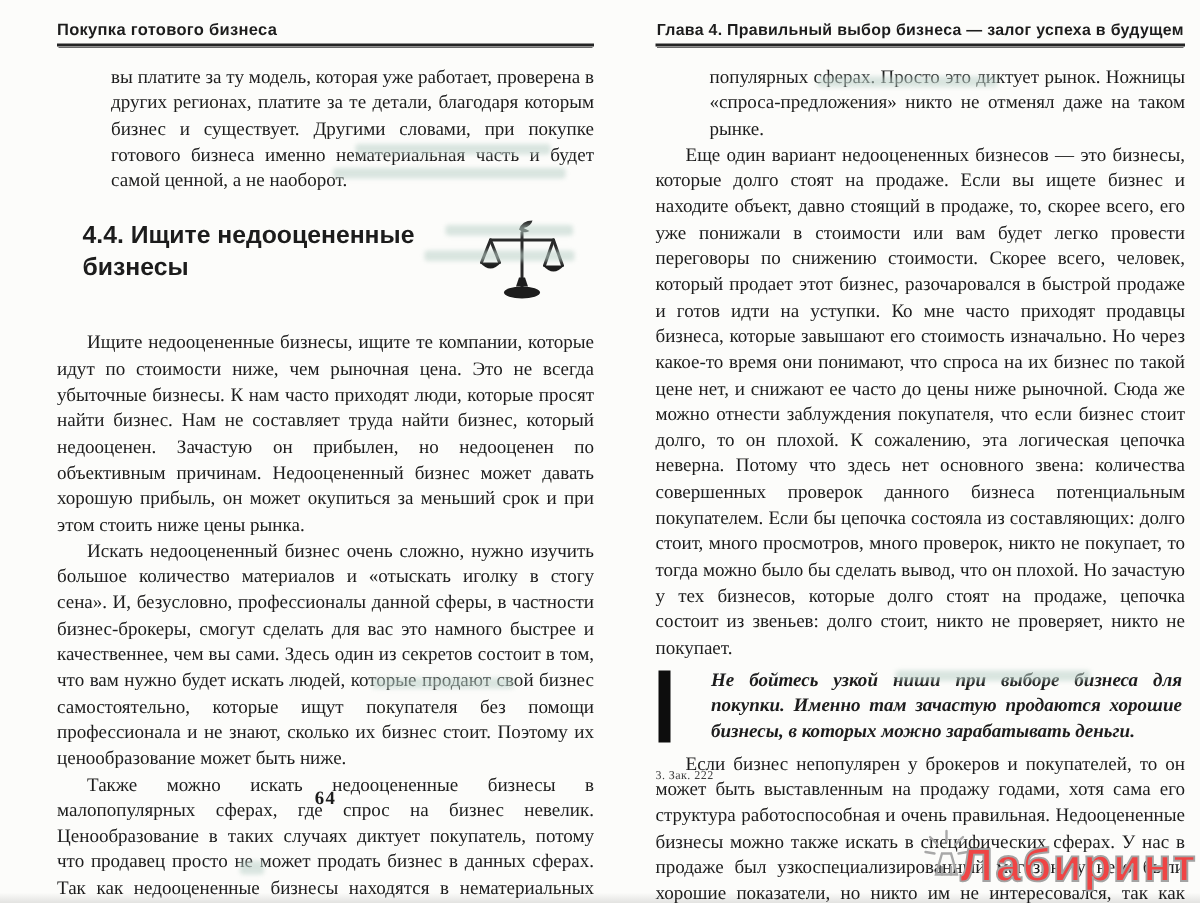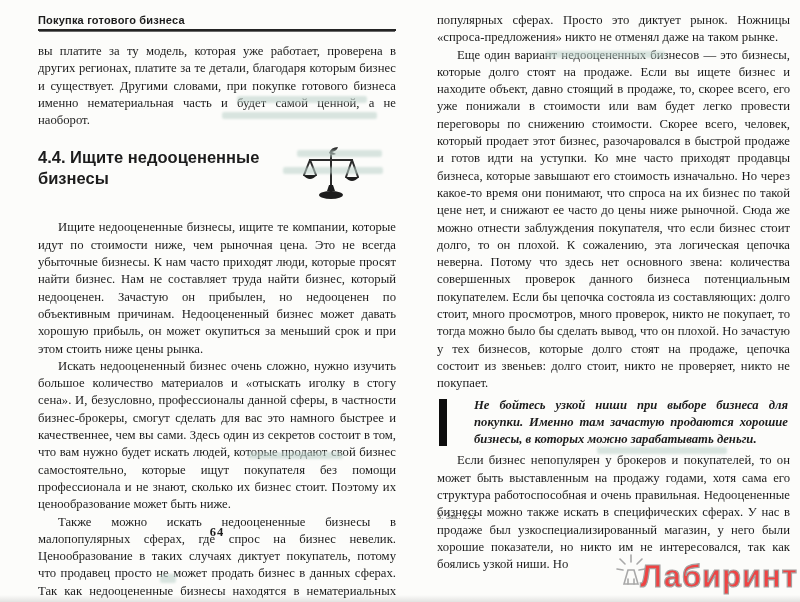--- a/index.html
+++ b/index.html
@@ -10,23 +10,23 @@
        background:linear-gradient(to bottom,rgba(0,0,0,0),rgba(0,0,0,0.10));pointer-events:none;}
   .page{position:absolute;top:0;height:552px;}
   .page-left{left:38px;width:358px;}
   .page-right{left:437px;width:353px;}
   .running-head{font-family:"Liberation Sans","DejaVu Sans",sans-serif;font-weight:bold;
        font-size:11px;letter-spacing:.2px;padding-top:14px;padding-bottom:3px;
        border-bottom:2.5px solid #242424;box-shadow:0 2px 0 -1px #6a6a6a;}
   .page-right .running-head{font-size:10.6px;text-align:center;}
   .body-text{font-size:12.7px;line-height:17.3px;text-align:justify;margin:0;}
   p.body-text{margin:0;}
-  p.cont{margin-top:12px;}
+  p.cont{margin-top:12px;margin-left:36px;}
   p.ind{text-indent:20px;}
-  .sec-row{display:flex;align-items:flex-start;margin:14px 0 8px 0;}
+  .sec-row{display:flex;align-items:flex-start;margin:14px 0 8px 0;justify-content:center;}
   .sec-head{font-family:"Liberation Sans","DejaVu Sans",sans-serif;font-weight:bold;
        font-size:16.5px;line-height:21px;margin:4px 0 0 0;width:248px;}
   .sec-icon{margin-left:14px;margin-top:0;}
   .callout{display:flex;margin:4px 0 4px 2px;}
   .callout-bar{width:8px;background:#0d0d0d;flex:0 0 8px;margin:2px 0;}
   .callout-text{font-weight:bold;font-style:italic;font-size:12.7px;line-height:17.3px;
        text-align:justify;padding-left:27px;padding-right:2px;}
   .page-number{position:absolute;bottom:12px;left:0;right:0;text-align:center;
        font-size:12.5px;font-weight:bold;letter-spacing:1px;}
   .footnote{position:absolute;bottom:31px;left:0;font-size:8px;color:#3d3d3d;letter-spacing:.3px;}
@@ -71,20 +71,23 @@
     </div>
 
     <p class="body-text ind">Ищите недооцененные бизнесы, ищите те компании, которые идут по стоимости ниже, чем рыночная цена. Это не всегда убыточные бизнесы. К нам часто приходят люди, которые просят найти бизнес. Нам не составляет труда найти бизнес, который недооценен. Зачастую он прибылен, но недооценен по объективным причинам. Недооцененный бизнес может давать хорошую прибыль, он может окупиться за меньший срок и при этом стоить ниже цены рынка.</p>
     <p class="body-text ind">Искать недооцененный бизнес очень сложно, нужно изучить большое количество материалов и «отыскать иголку в стогу сена». И, безусловно, профессионалы данной сферы, в частности бизнес-брокеры, смогут сделать для вас это намного быстрее и качественнее, чем вы сами. Здесь один из секретов состоит в том, что вам нужно будет искать людей, которые продают свой бизнес самостоятельно, которые ищут покупателя без помощи профессионала и не знают, сколько их бизнес стоит. Поэтому их ценообразование может быть ниже.</p>
     <p class="body-text ind">Также можно искать недооцененные бизнесы в малопопулярных сферах, где спрос на бизнес невелик. Ценообразование в таких случаях диктует покупатель, потому что продавец просто не может продать бизнес в данных сферах. Так как недооцененные бизнесы находятся в нематериальных категориях, эта сфера менее популярна, поэтому бизнесы в ней зачастую дешевле, чем в более</p>
 
     <div class="page-number">64</div>
   </div>
 
   <div class="page page-right">
+    <div class="running-head">
+      <span>Глава 4. Правильный выбор бизнеса — залог успеха в будущем</span>
+    </div>
     <p class="body-text cont">популярных сферах. Просто это диктует рынок. Ножницы «спроса-предложения» никто не отменял даже на таком рынке.</p>
     <p class="body-text ind">Еще один вариант недооцененных бизнесов — это бизнесы, которые долго стоят на продаже. Если вы ищете бизнес и находите объект, давно стоящий в продаже, то, скорее всего, его уже понижали в стоимости или вам будет легко провести переговоры по снижению стоимости. Скорее всего, человек, который продает этот бизнес, разочаровался в быстрой продаже и готов идти на уступки. Ко мне часто приходят продавцы бизнеса, которые завышают его стоимость изначально. Но через какое-то время они понимают, что спроса на их бизнес по такой цене нет, и снижают ее часто до цены ниже рыночной. Сюда же можно отнести заблуждения покупателя, что если бизнес стоит долго, то он плохой. К сожалению, эта логическая цепочка неверна. Потому что здесь нет основного звена: количества совершенных проверок данного бизнеса потенциальным покупателем. Если бы цепочка состояла из составляющих: долго стоит, много просмотров, много проверок, никто не покупает, то тогда можно было бы сделать вывод, что он плохой. Но зачастую у тех бизнесов, которые долго стоят на продаже, цепочка состоит из звеньев: долго стоит, никто не проверяет, никто не покупает.</p>
 
     <div class="callout">
       <div class="callout-bar"></div>
       <div class="callout-text">Не бойтесь узкой ниши при выборе бизнеса для покупки. Именно там зачастую продаются хорошие бизнесы, в которых можно зарабатывать деньги.</div>
     </div>
 
     <p class="body-text ind">Если бизнес непопулярен у брокеров и покупателей, то он может быть выставленным на продажу годами, хотя сама его структура работоспособная и очень правильная. Недооцененные бизнесы можно также искать в специфических сферах. У нас в продаже был узкоспециализированный магазин, у него были хорошие показатели, но никто им не интересовался, так как боялись узкой ниши. Но</p>
 

